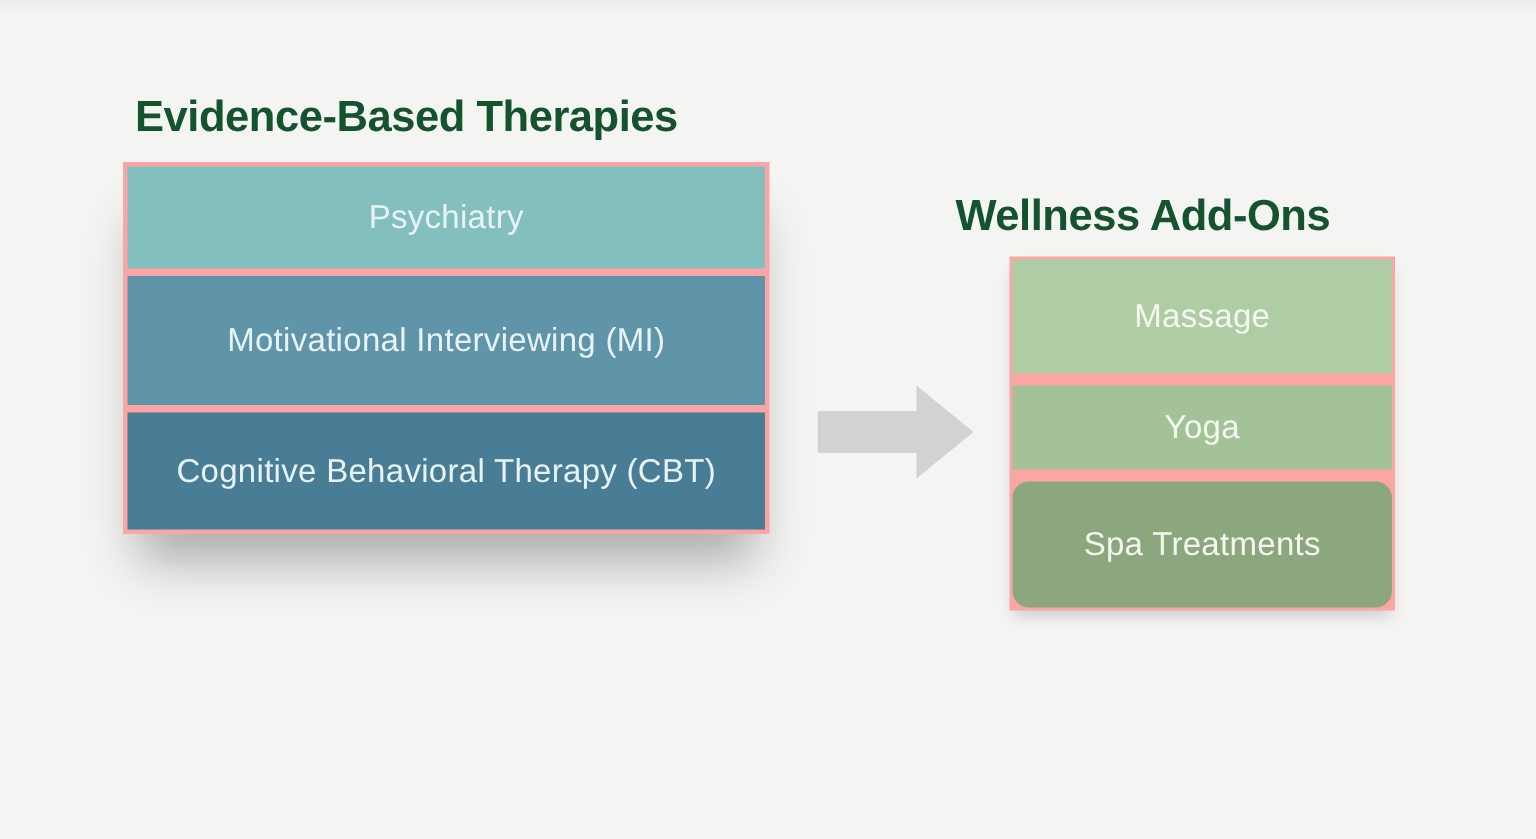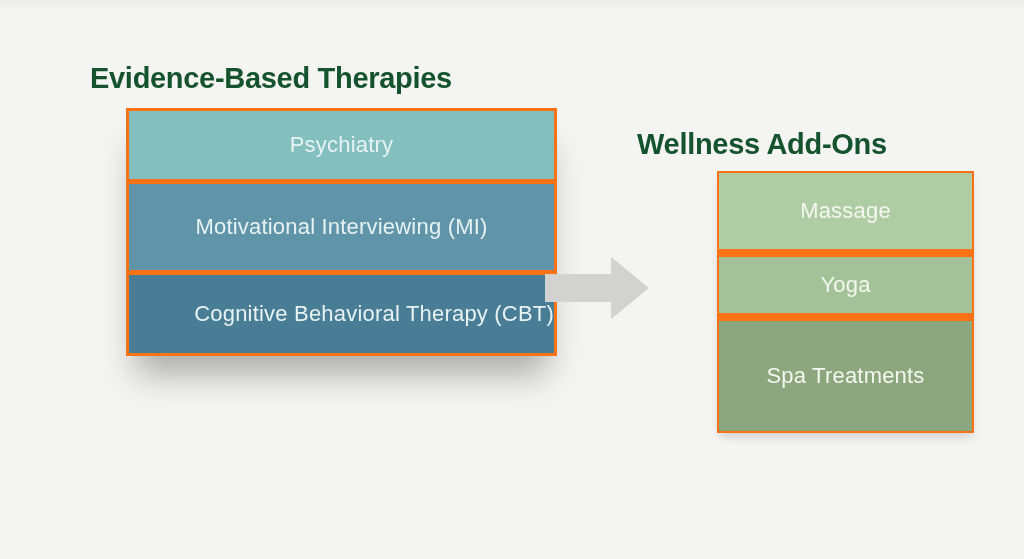--- a/index.html
+++ b/index.html
@@ -26,24 +26,23 @@
     color: #14532d;
     letter-spacing: -0.3px;
     white-space: nowrap;
   }
   #left-title  { left: 90px;  top: 62px;  }
   #right-title { left: 637px; top: 128px; }
 
   .stack {
     position: absolute;
     box-sizing: border-box;
-    background: #f97316;
+    background: #fca5a5;
     display: flex;
     flex-direction: column;
-    margin-left: 44px;
   }
   #left-stack {
     left: 82px; top: 108px; width: 431px;
     padding: 3px; gap: 5px;
     box-shadow: 0 28px 32px -10px rgba(0,0,0,0.30);
   }
   #right-stack {
     left: 673px; top: 171px; width: 257px;
     padding: 2px; gap: 8px;
     box-shadow: 0 6px 10px -3px rgba(0,0,0,0.18);
@@ -54,26 +53,26 @@
     justify-content: center;
     font-size: 22px;
     letter-spacing: 0.2px;
     white-space: nowrap;
   }
   #left-stack .bar  { color: #e7f3f3; }
   #right-stack .bar { color: #f3f7ef; }
 
   #left-stack .bar:nth-child(1) { height: 68px; }
   #left-stack .bar:nth-child(2) { height: 86px; }
-  #left-stack .bar:nth-child(3) { height: 78px; justify-content: flex-end; }
+  #left-stack .bar:nth-child(3) { height: 78px; }
   #left-stack .bar:nth-child(4) { height: 82px; }
 
   #right-stack .bar:nth-child(1) { height: 76px; }
   #right-stack .bar:nth-child(2) { height: 56px; text-align: right; }
-  #right-stack .bar:nth-child(3) { height: 110px; }
+  #right-stack .bar:nth-child(3) { height: 84px; border-radius: 11px; }
 
   #flow-arrow {
     position: absolute;
     left: 545px; top: 256px;
     width: 104px; height: 64px;
   }
 </style>
 </head>
 <body>
 

